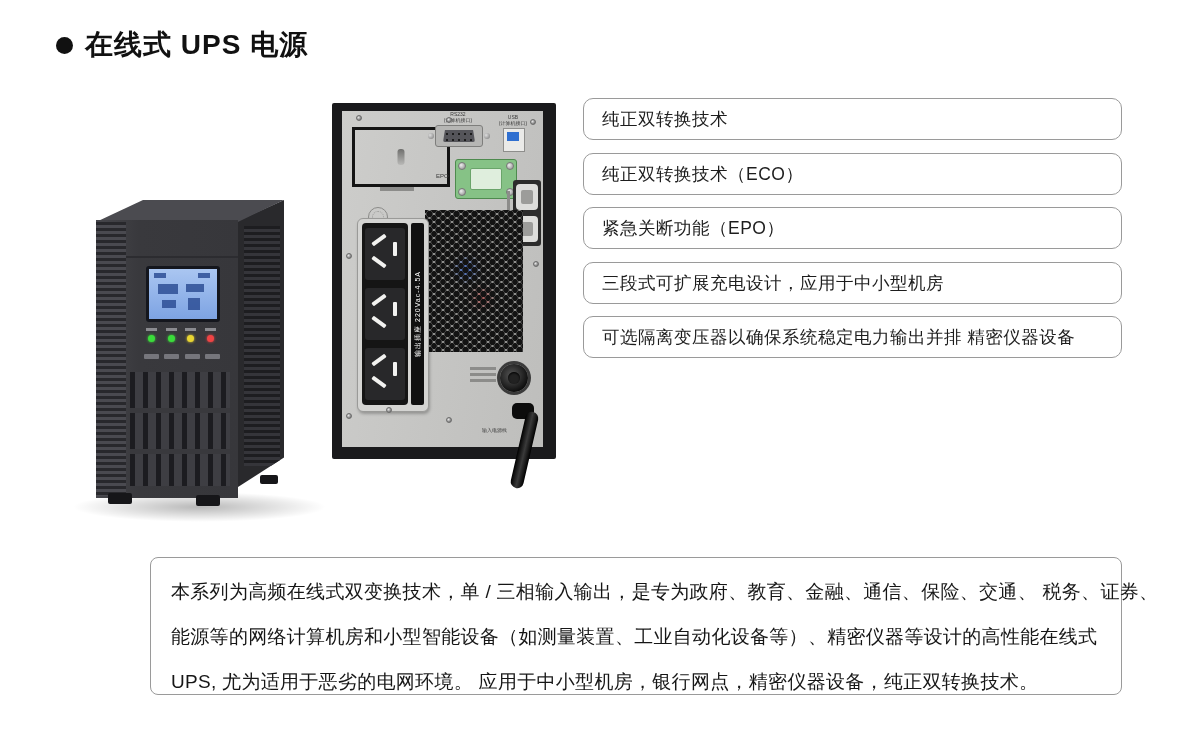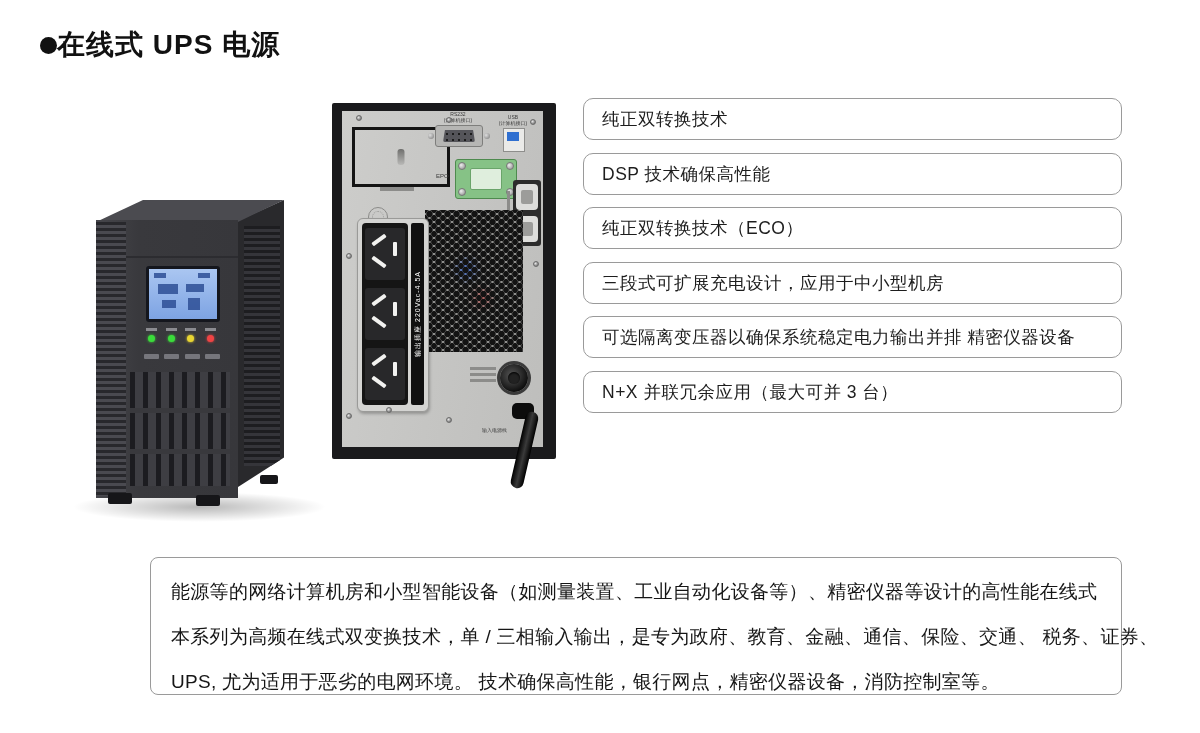--- a/index.html
+++ b/index.html
@@ -1,20 +1,20 @@
 <!DOCTYPE html>
 <html><head>
 <meta charset="utf-8">
 <style>
   html,body{margin:0;padding:0;background:#fff;}
   .stage{position:relative;width:1200px;height:733px;background:#ffffff;overflow:hidden;
          font-family:"Liberation Sans","DejaVu Sans",sans-serif;color:#1d1d1d;}
 
   
-  .title-row{position:absolute;left:40px;top:26px;display:flex;align-items:center;gap:0;}
+  .title-row{position:absolute;left:56px;top:26px;display:flex;align-items:center;gap:12px;}
   .title-bullet{width:17px;height:17px;border-radius:50%;background:#111;}
   .title-text{font-size:28px;font-weight:bold;color:#111;letter-spacing:1px;}
 
   
   .features{position:absolute;left:583px;top:98px;width:539px;display:flex;flex-direction:column;gap:12.6px;}
   .feature-box{height:42px;border:1.4px solid #9a9a9a;border-radius:10px;background:#fff;
                display:flex;align-items:center;padding-left:18px;box-sizing:border-box;
                font-size:17.5px;color:#1d1d1d;letter-spacing:.5px;}
 
   
@@ -271,35 +271,32 @@
       <div class="sc" style="left:104px;top:306px;"></div>
       <div class="sc" style="left:4px;top:302px;"></div>
     </div>
   </div>
 
   <div class="features">
     <div class="feature-box">
         <span>纯正双转换技术</span>
       </div>
     <div class="feature-box">
-        <span>DSP 技术确保高性能</span>
-      </div>
-    <div class="feature-box">
         <span>纯正双转换技术（ECO）</span>
       </div>
     <div class="feature-box">
+        <span>紧急关断功能（EPO）</span>
+      </div>
+    <div class="feature-box">
         <span>三段式可扩展充电设计，应用于中小型机房</span>
       </div>
     <div class="feature-box">
         <span>可选隔离变压器以确保系统稳定电力输出并排 精密仪器设备</span>
       </div>
-    <div class="feature-box">
-        <span>N+X 并联冗余应用（最大可并 3 台）</span>
-      </div>
   </div>
 
   <div class="desc-box">
+    <div class="desc-line">本系列为高频在线式双变换技术，单 / 三相输入输出，是专为政府、教育、金融、通信、保险、交通、 税务、证券、</div>
     <div class="desc-line">能源等的网络计算机房和小型智能设备（如测量装置、工业自动化设备等）、精密仪器等设计的高性能在线式</div>
-    <div class="desc-line">本系列为高频在线式双变换技术，单 / 三相输入输出，是专为政府、教育、金融、通信、保险、交通、 税务、证券、</div>
-    <div class="desc-line">UPS, 尤为适用于恶劣的电网环境。 技术确保高性能，银行网点，精密仪器设备，消防控制室等。</div>
+    <div class="desc-line">UPS, 尤为适用于恶劣的电网环境。 应用于中小型机房，银行网点，精密仪器设备，纯正双转换技术。</div>
   </div>
 
 </div>
 
 </body></html>

